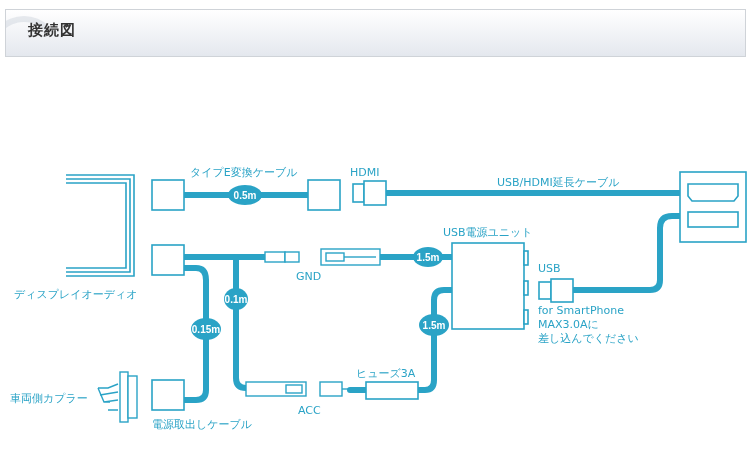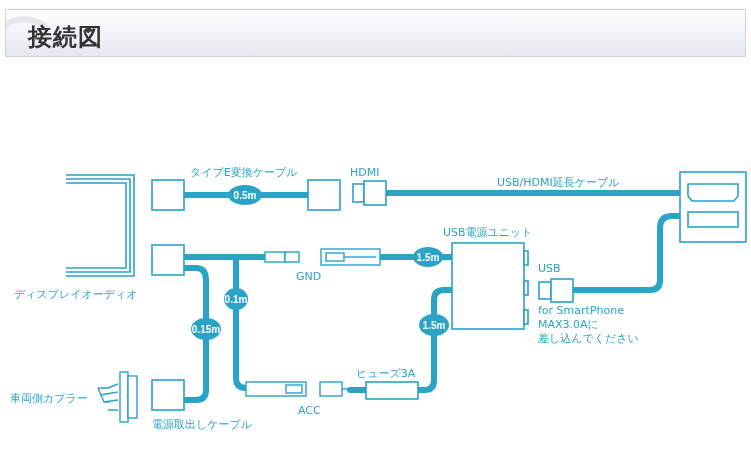--- a/index.html
+++ b/index.html
@@ -1,21 +1,21 @@
 <!DOCTYPE html>
 <html><head>
 <meta charset="utf-8">
 <style>
   html,body{margin:0;padding:0;background:#fff;}
   body{width:751px;height:458px;position:relative;overflow:hidden;font-family:"DejaVu Sans","Liberation Sans",sans-serif;}
   .header{position:absolute;left:5px;top:9px;width:741px;height:48px;border:1px solid #cfd3d8;box-sizing:border-box;
     background:linear-gradient(#ffffff,#e4e8ee);overflow:hidden;}
   .header .swirl{position:absolute;left:-18px;top:6px;width:60px;height:60px;border-radius:50%;
     border:6px solid rgba(190,198,210,0.35);border-right-color:transparent;}
-  .header .title{position:absolute;left:22px;top:11px;font-size:24px;font-weight:bold;color:#333;letter-spacing:1px;}
+  .header .title{position:absolute;left:22px;top:11px;font-size:15px;font-weight:bold;color:#333;letter-spacing:1px;}
   svg{position:absolute;left:0;top:0;}
   .lbl{font-size:11px;fill:#2aa3c6;font-family:"DejaVu Sans","Liberation Sans",sans-serif;}
   .len{font-size:10px;fill:#fff;font-weight:bold;font-family:"Liberation Sans Narrow","Liberation Sans",sans-serif;}
 </style>
 </head>
 <body>
 
 <div class="header">
   <div class="swirl"></div>
   <div class="title">接続図</div>

